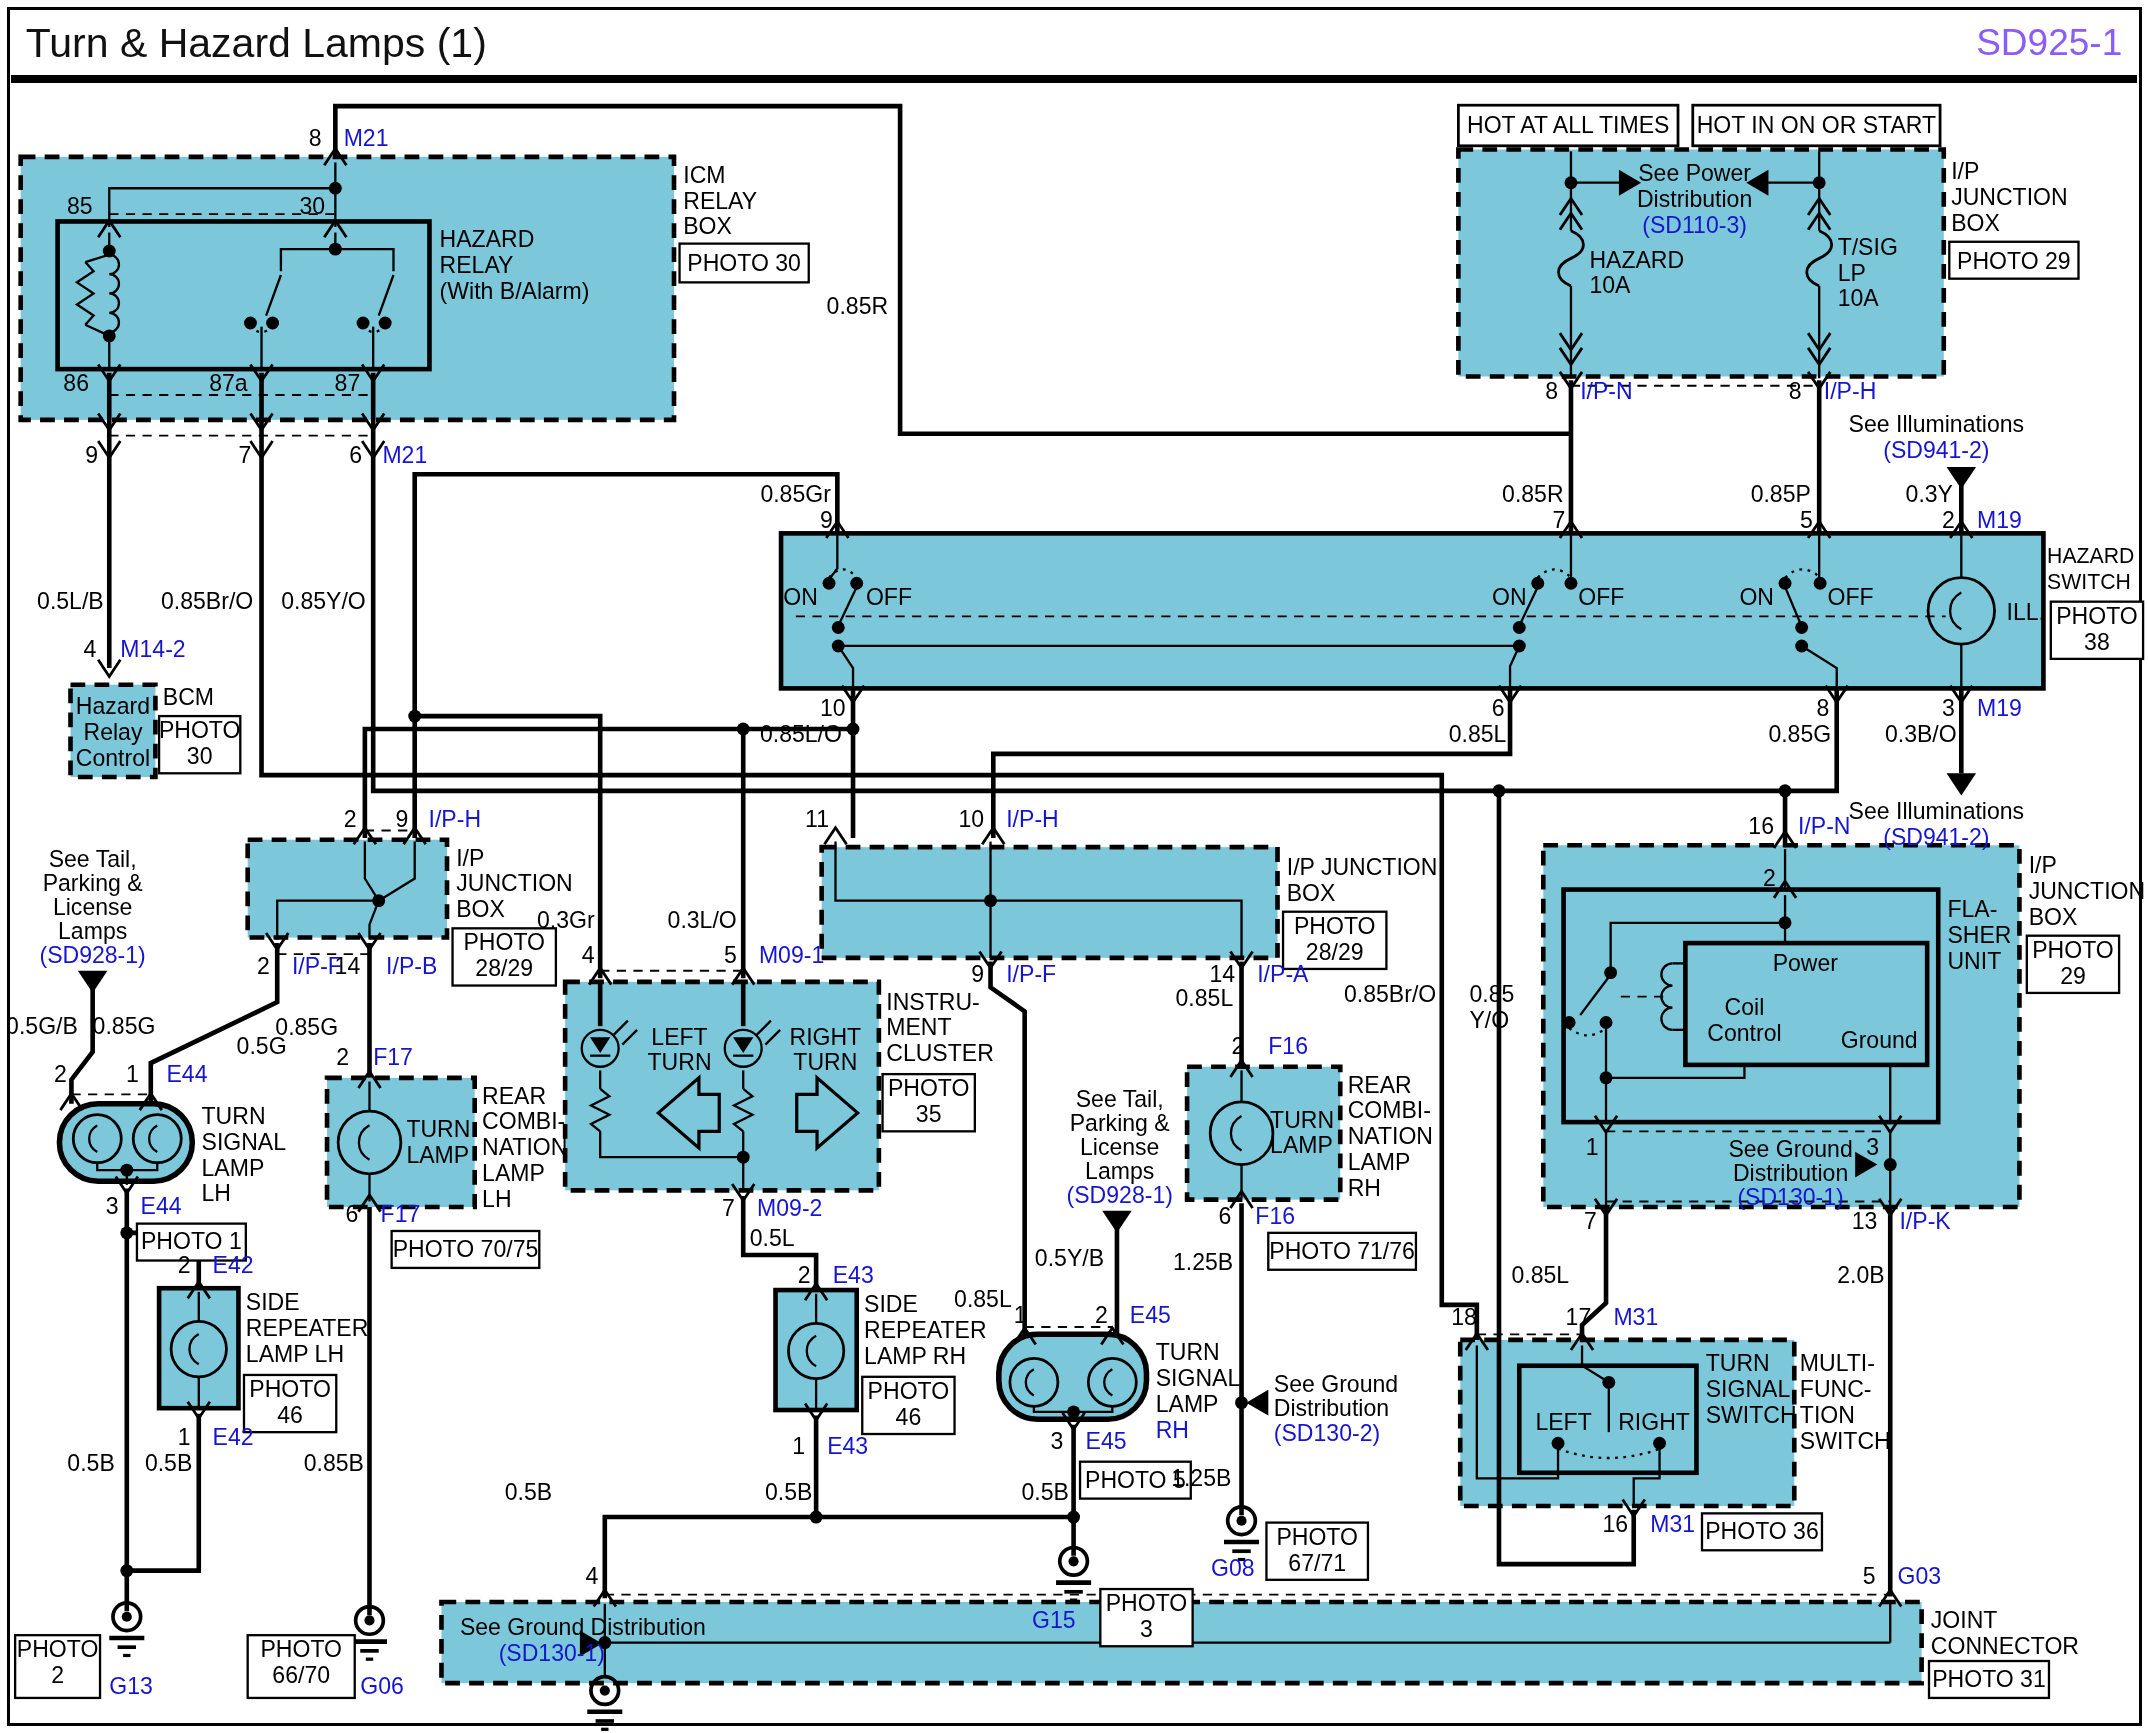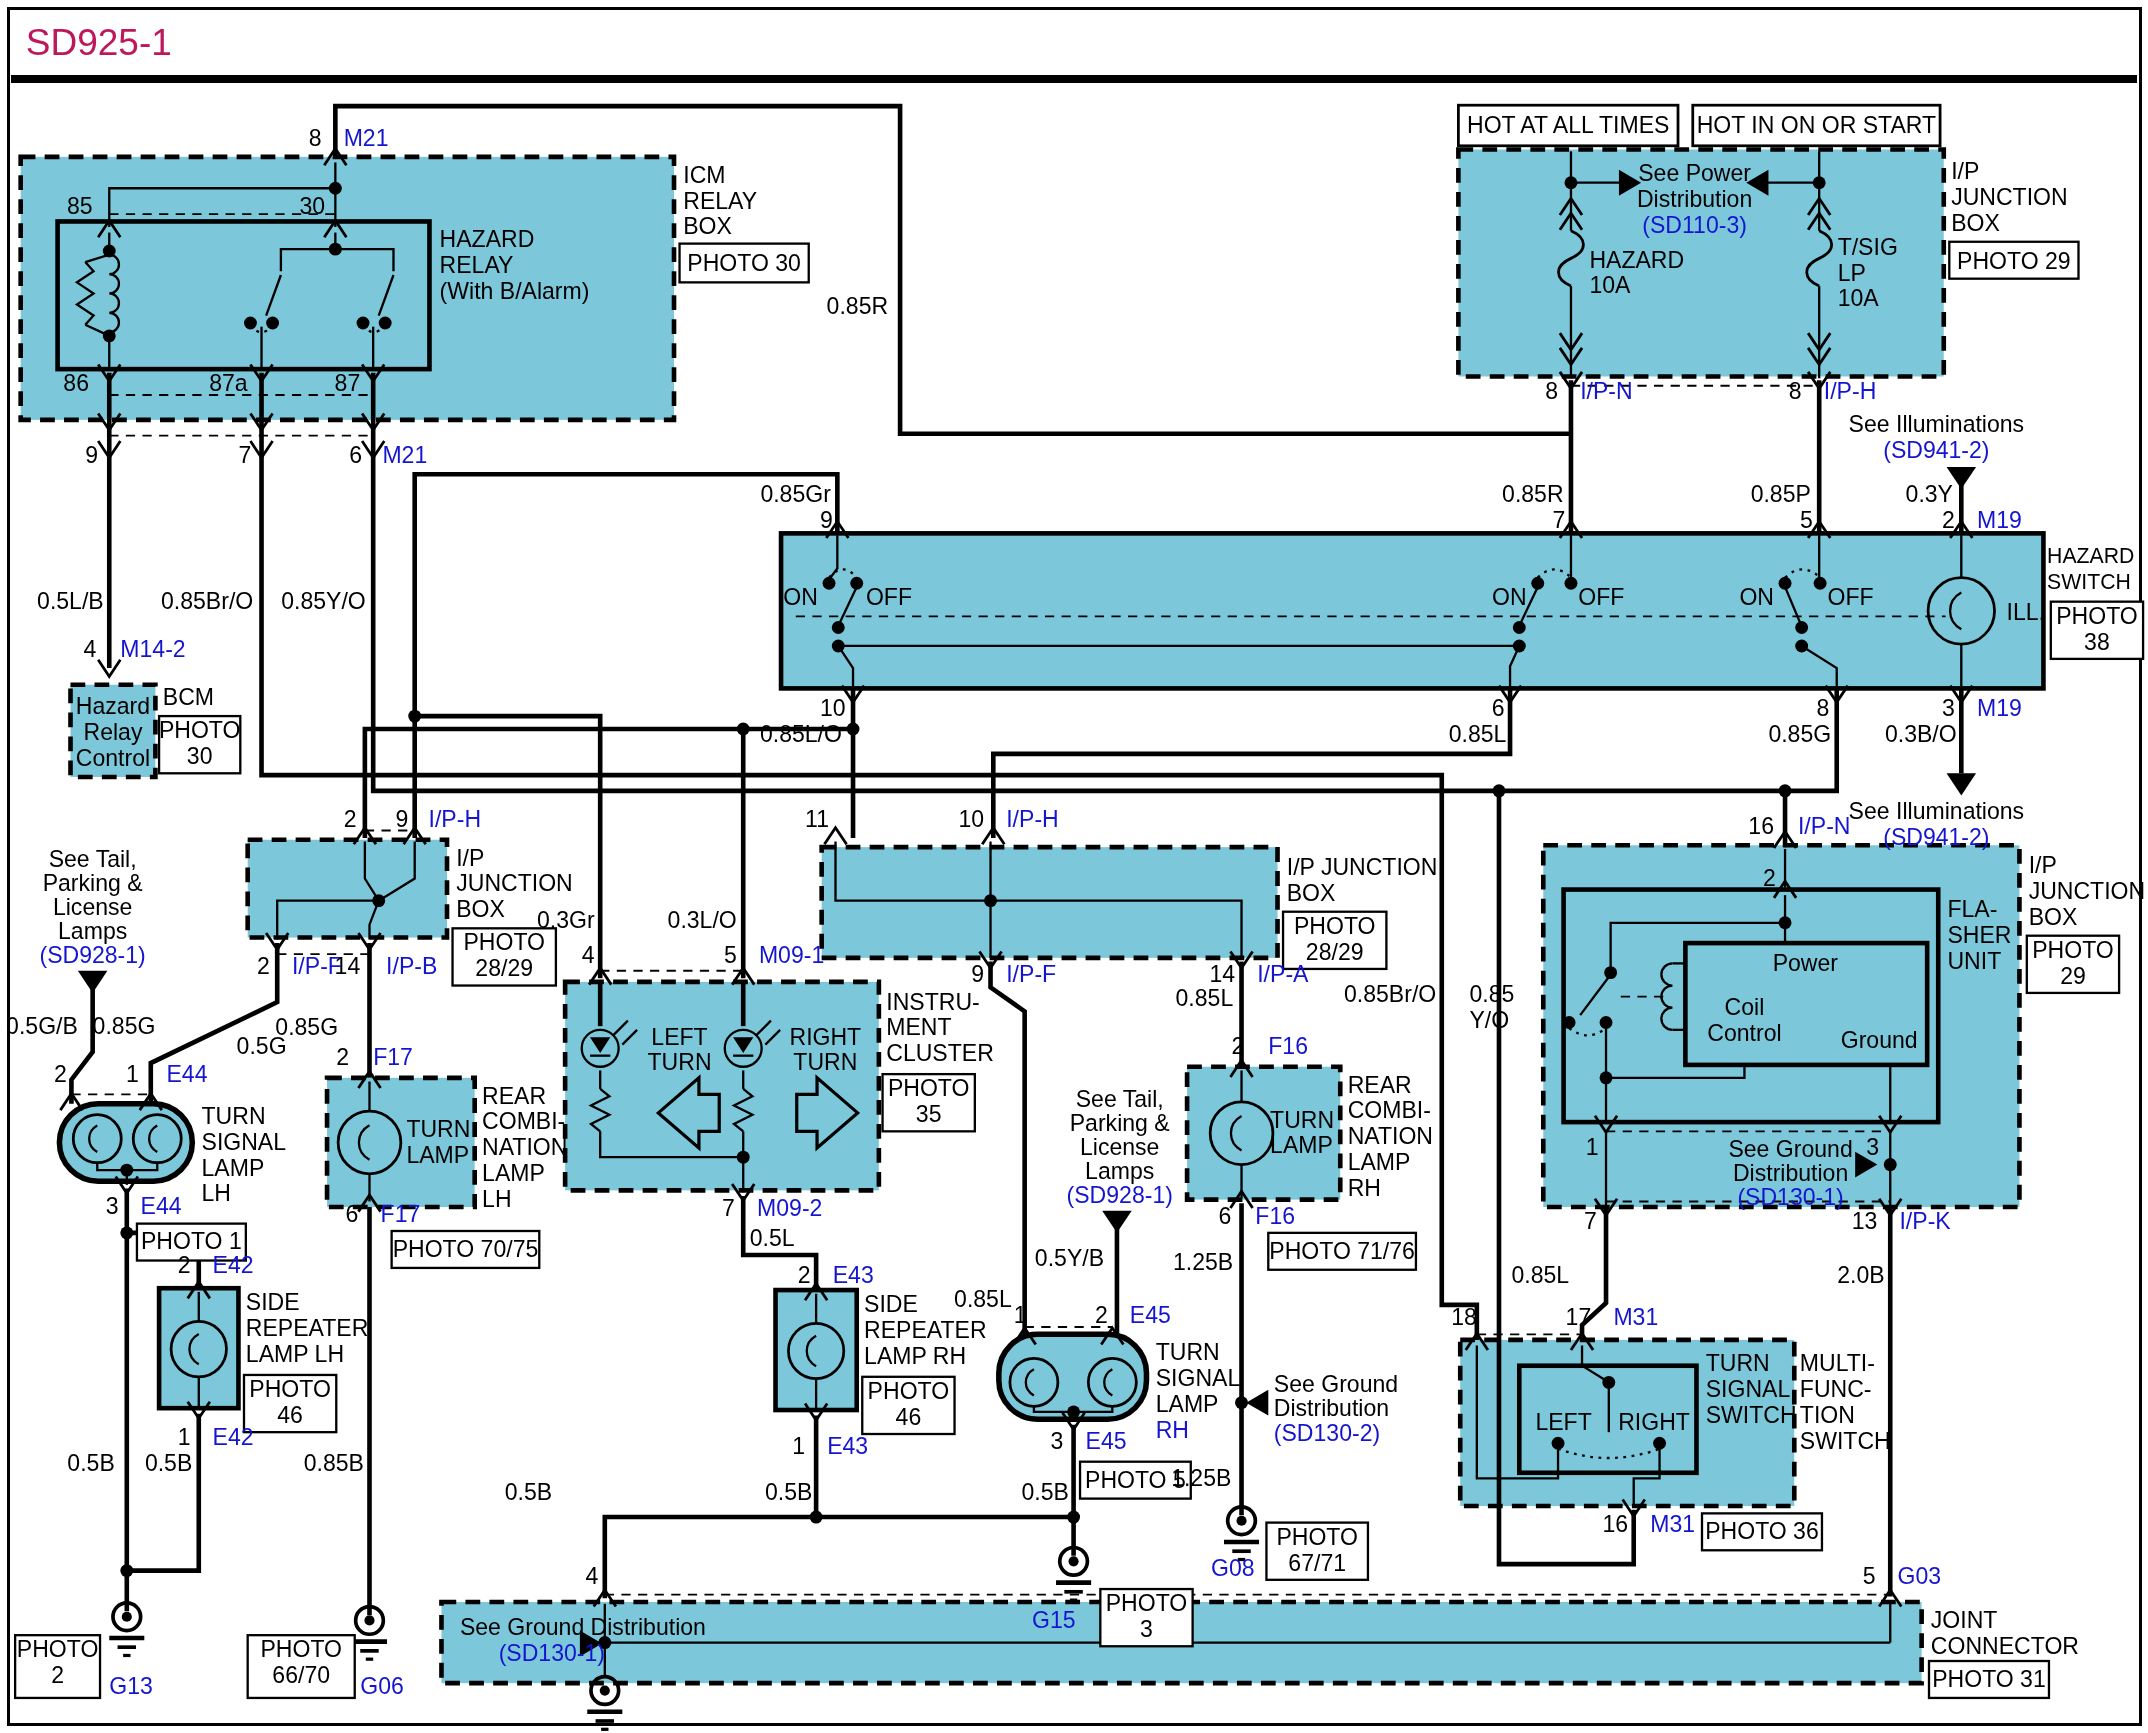--- a/index.html
+++ b/index.html
@@ -1,29 +1,30 @@
 <!DOCTYPE html>
 <html style="font-size:14.8px"><head>
 <meta charset="utf-8">
 <style>
   html,body{margin:0;padding:0;background:#e8e8e8;}
   .page{position:relative;width:2149px;height:1733px;background:#fff;font-family:"Liberation Sans",sans-serif;}
   .frame{position:absolute;left:7.4px;top:7.4px;right:7.4px;bottom:7.4px;border:3.7px solid #000;}
   .titlebar{position:absolute;left:11px;top:11px;width:2126px;height:72px;display:flex;justify-content:space-between;align-items:center;padding:0 14.8px;box-sizing:border-box;border-bottom:8.3px solid #000;}
   .titlebar .t{font-size:41px;color:#111;}
-  .titlebar .c{font-size:37px;color:#be185d;}
+  .titlebar .c{font-size:37px;color:#8b5cf6;}
   svg{position:absolute;left:0;top:0;}
   text{font-family:"Liberation Sans",sans-serif;}
 </style>
 </head>
 <body>
 
 <div class="page">
   <div class="frame"></div>
   <div class="titlebar">
+    <span class="t">Turn &amp; Hazard Lamps (1)</span>
     <span class="c">SD925-1</span>
   </div>
   <svg id="dg" width="2149" height="1733" viewBox="0 0 2328 1878">
       <rect x="22" y="170" width="708" height="285" fill="#7cc8da" stroke="#000000" stroke-width="5" stroke-dasharray="16,10"></rect>
       <rect x="76" y="742" width="92" height="100" fill="#7cc8da" stroke="#000000" stroke-width="5" stroke-dasharray="16,10"></rect>
       <rect x="268" y="910" width="216" height="106" fill="#7cc8da" stroke="#000000" stroke-width="5" stroke-dasharray="16,10"></rect>
       <rect x="354" y="1168" width="160" height="140" fill="#7cc8da" stroke="#000000" stroke-width="5" stroke-dasharray="16,10"></rect>
       <rect x="612" y="1064" width="340" height="226" fill="#7cc8da" stroke="#000000" stroke-width="5" stroke-dasharray="16,10"></rect>
       <rect x="890" y="918" width="494" height="120" fill="#7cc8da" stroke="#000000" stroke-width="5" stroke-dasharray="16,10"></rect>
       <rect x="1286" y="1156" width="166" height="144" fill="#7cc8da" stroke="#000000" stroke-width="5" stroke-dasharray="16,10"></rect>

